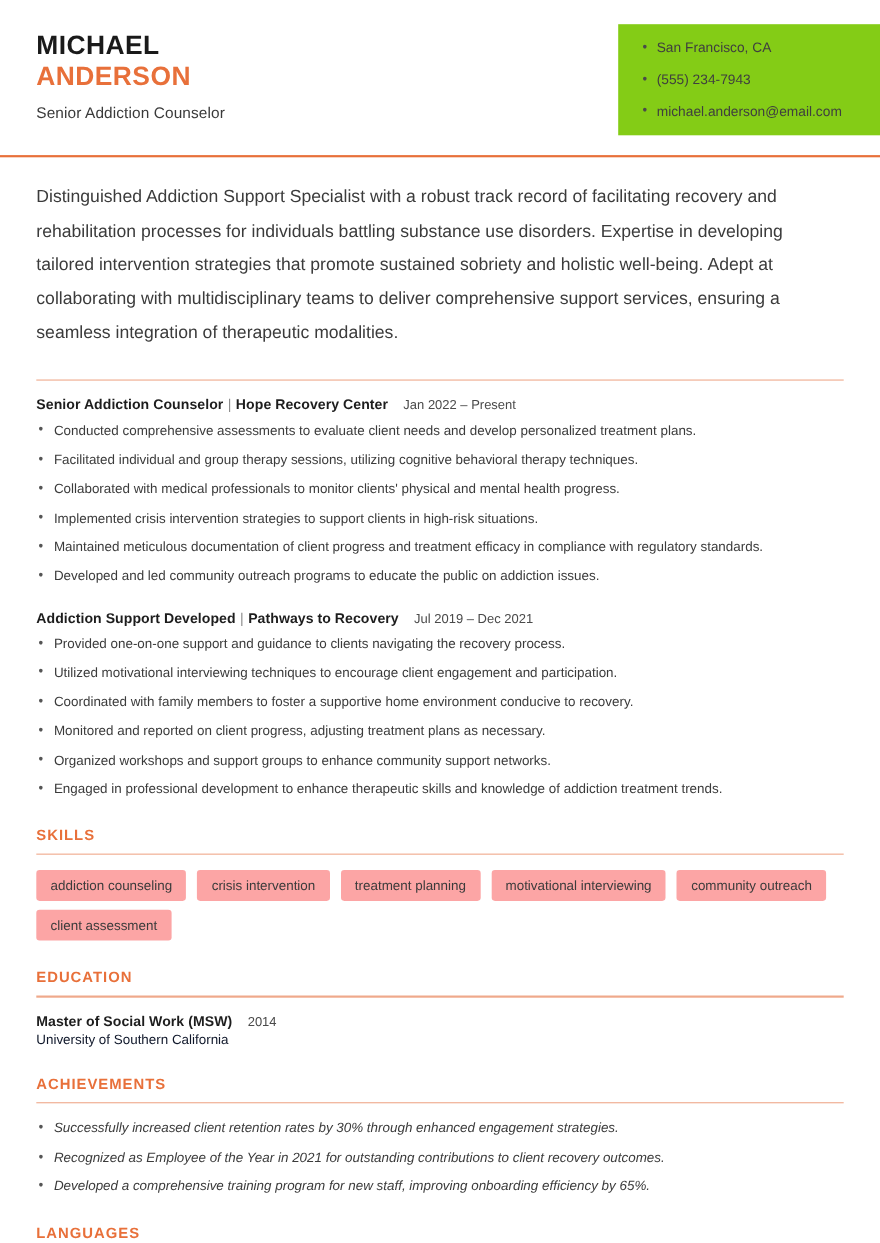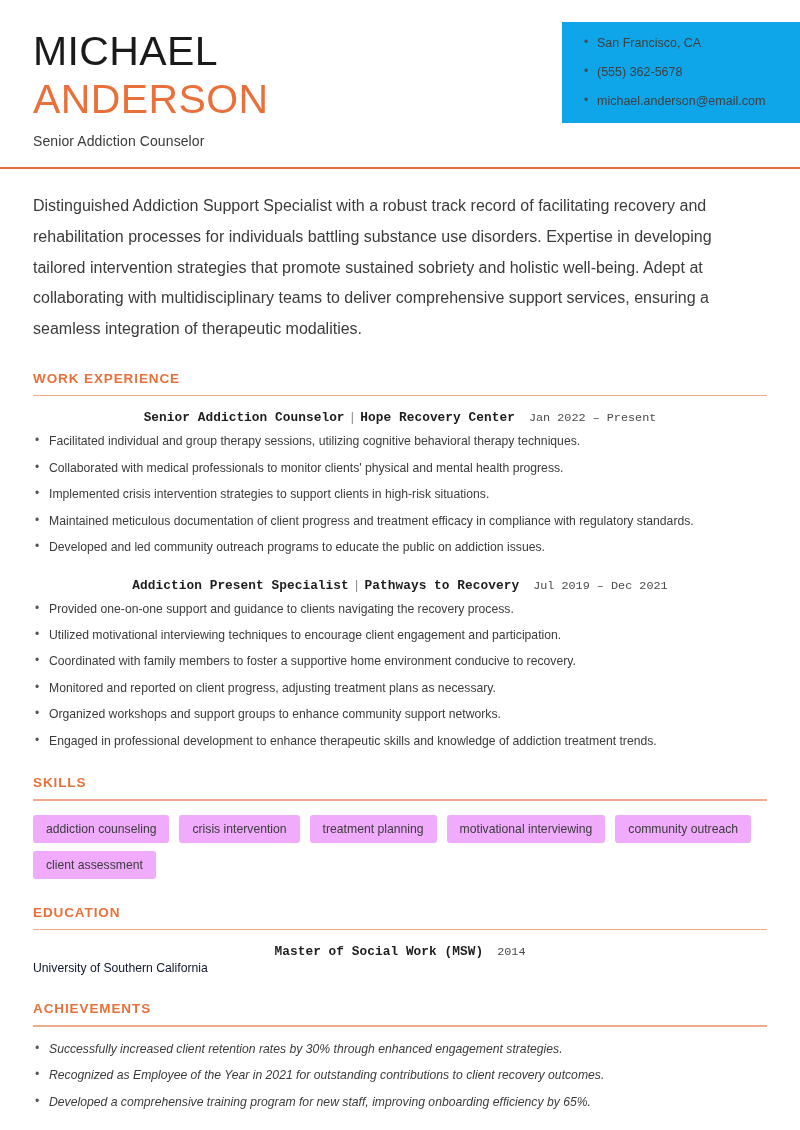--- a/index.html
+++ b/index.html
@@ -28,38 +28,38 @@
     display: flex;
     align-items: flex-start;
     justify-content: space-between;
     padding: 22px 0 0 0;
   }
   .header-left {
     padding-left: 33px;
     padding-top: 6px;
   }
   .name-line {
-    font-size: 41px;
-    font-weight: normal;
+    font-size: 24px;
+    font-weight: bold;
     letter-spacing: 0.4px;
     line-height: 1.16;
     text-transform: uppercase;
   }
   .name-first { color: #1a1a1a; }
   .name-last  { color: #E8703A; }
   .job-title {
     margin-top: 10px;
     font-size: 14px;
     color: #3a3a3a;
     font-weight: normal;
     letter-spacing: 0.1px;
   }
 
   .contact-box {
-    background: #0ea5e9;
+    background: #84cc16;
     width: 238px;
     box-sizing: border-box;
     padding: 14px 24px 14px 22px;
     margin-top: 0;
   }
   .contact-list {
     list-style: none;
     margin: 0;
     padding: 0;
   }
@@ -116,23 +116,22 @@
     width: 100%;
     margin-bottom: 14px;
   }
 
   
   .entry { margin-bottom: 4px; }
   .entry + .entry { margin-top: 22px; }
   .entry-head {
     display: flex;
     align-items: baseline;
-    justify-content: center;
+    justify-content: flex-start;
     margin-bottom: 8px;
-    font-family: Liberation Mono, monospace;
   }
   .entry-title {
     font-size: 12.8px;
     font-weight: bold;
     color: #1d1d1d;
     letter-spacing: 0.05px;
   }
   .entry-sep {
     color: #8c8c8c;
     font-weight: normal;
@@ -173,21 +172,21 @@
     font-size: 12px;
   }
 
   
   .pill-row {
     display: flex;
     flex-wrap: wrap;
     gap: 8px 10px;
   }
   .pill {
-    background: #f0abfc;
+    background: #fca5a5;
     border-radius: 3px;
     padding: 7px 13px;
     font-size: 12.2px;
     color: #3b3b3b;
     line-height: 1.15;
     white-space: nowrap;
   }
 
   .achv-list li { margin-bottom: 12px; font-style: italic; }
 </style>
@@ -202,59 +201,59 @@
       <div class="name-line name-last">ANDERSON</div>
       <div class="job-title">Senior Addiction Counselor</div>
     </div>
 
     <div class="contact-box">
       <ul class="contact-list">
         <li>
           <span>San Francisco, CA</span>
         </li>
         <li>
-          <span>(555) 362-5678</span>
+          <span>(555) 234-7943</span>
         </li>
         <li>
           <span>michael.anderson@email.com</span>
         </li>
       </ul>
     </div>
   </div>
 
   <div class="header-rule"></div>
 
   <div class="content">
 
     <p class="summary">Distinguished Addiction Support Specialist with a robust track record of facilitating recovery and rehabilitation processes for individuals battling substance use disorders. Expertise in developing tailored intervention strategies that promote sustained sobriety and holistic well-being. Adept at collaborating with multidisciplinary teams to deliver comprehensive support services, ensuring a seamless integration of therapeutic modalities.</p>
 
     <div class="section">
-      <div class="section-title">WORK EXPERIENCE</div>
       <div class="section-rule"></div>
 
       <div class="entry">
         <div class="entry-head">
           <div class="entry-title">
             <span>Senior Addiction Counselor</span><span class="entry-sep">|</span><span>Hope Recovery Center</span>
           </div>
           <div class="entry-date">Jan 2022 – Present</div>
         </div>
         <ul class="bullets">
+          <li>Conducted comprehensive assessments to evaluate client needs and develop personalized treatment plans.</li>
           <li>Facilitated individual and group therapy sessions, utilizing cognitive behavioral therapy techniques.</li>
           <li>Collaborated with medical professionals to monitor clients' physical and mental health progress.</li>
           <li>Implemented crisis intervention strategies to support clients in high-risk situations.</li>
           <li>Maintained meticulous documentation of client progress and treatment efficacy in compliance with regulatory standards.</li>
           <li>Developed and led community outreach programs to educate the public on addiction issues.</li>
         </ul>
       </div>
 
       <div class="entry">
         <div class="entry-head">
           <div class="entry-title">
-            <span>Addiction Present Specialist</span><span class="entry-sep">|</span><span>Pathways to Recovery</span>
+            <span>Addiction Support Developed</span><span class="entry-sep">|</span><span>Pathways to Recovery</span>
           </div>
           <div class="entry-date">Jul 2019 – Dec 2021</div>
         </div>
         <ul class="bullets">
           <li>Provided one-on-one support and guidance to clients navigating the recovery process.</li>
           <li>Utilized motivational interviewing techniques to encourage client engagement and participation.</li>
           <li>Coordinated with family members to foster a supportive home environment conducive to recovery.</li>
           <li>Monitored and reported on client progress, adjusting treatment plans as necessary.</li>
           <li>Organized workshops and support groups to enhance community support networks.</li>
           <li>Engaged in professional development to enhance therapeutic skills and knowledge of addiction treatment trends.</li>
@@ -291,20 +290,21 @@
       <div class="section-title">ACHIEVEMENTS</div>
       <div class="section-rule"></div>
       <ul class="bullets achv-list">
         <li>Successfully increased client retention rates by 30% through enhanced engagement strategies.</li>
         <li>Recognized as Employee of the Year in 2021 for outstanding contributions to client recovery outcomes.</li>
         <li>Developed a comprehensive training program for new staff, improving onboarding efficiency by 65%.</li>
       </ul>
     </div>
 
     <div class="section">
+      <div class="section-title">LANGUAGES</div>
       <div class="section-rule"></div>
       <div class="pill-row">
         <span class="pill">English</span>
         <span class="pill">Spanish</span>
         <span class="pill">French</span>
       </div>
     </div>
 
   </div>
 </div>

